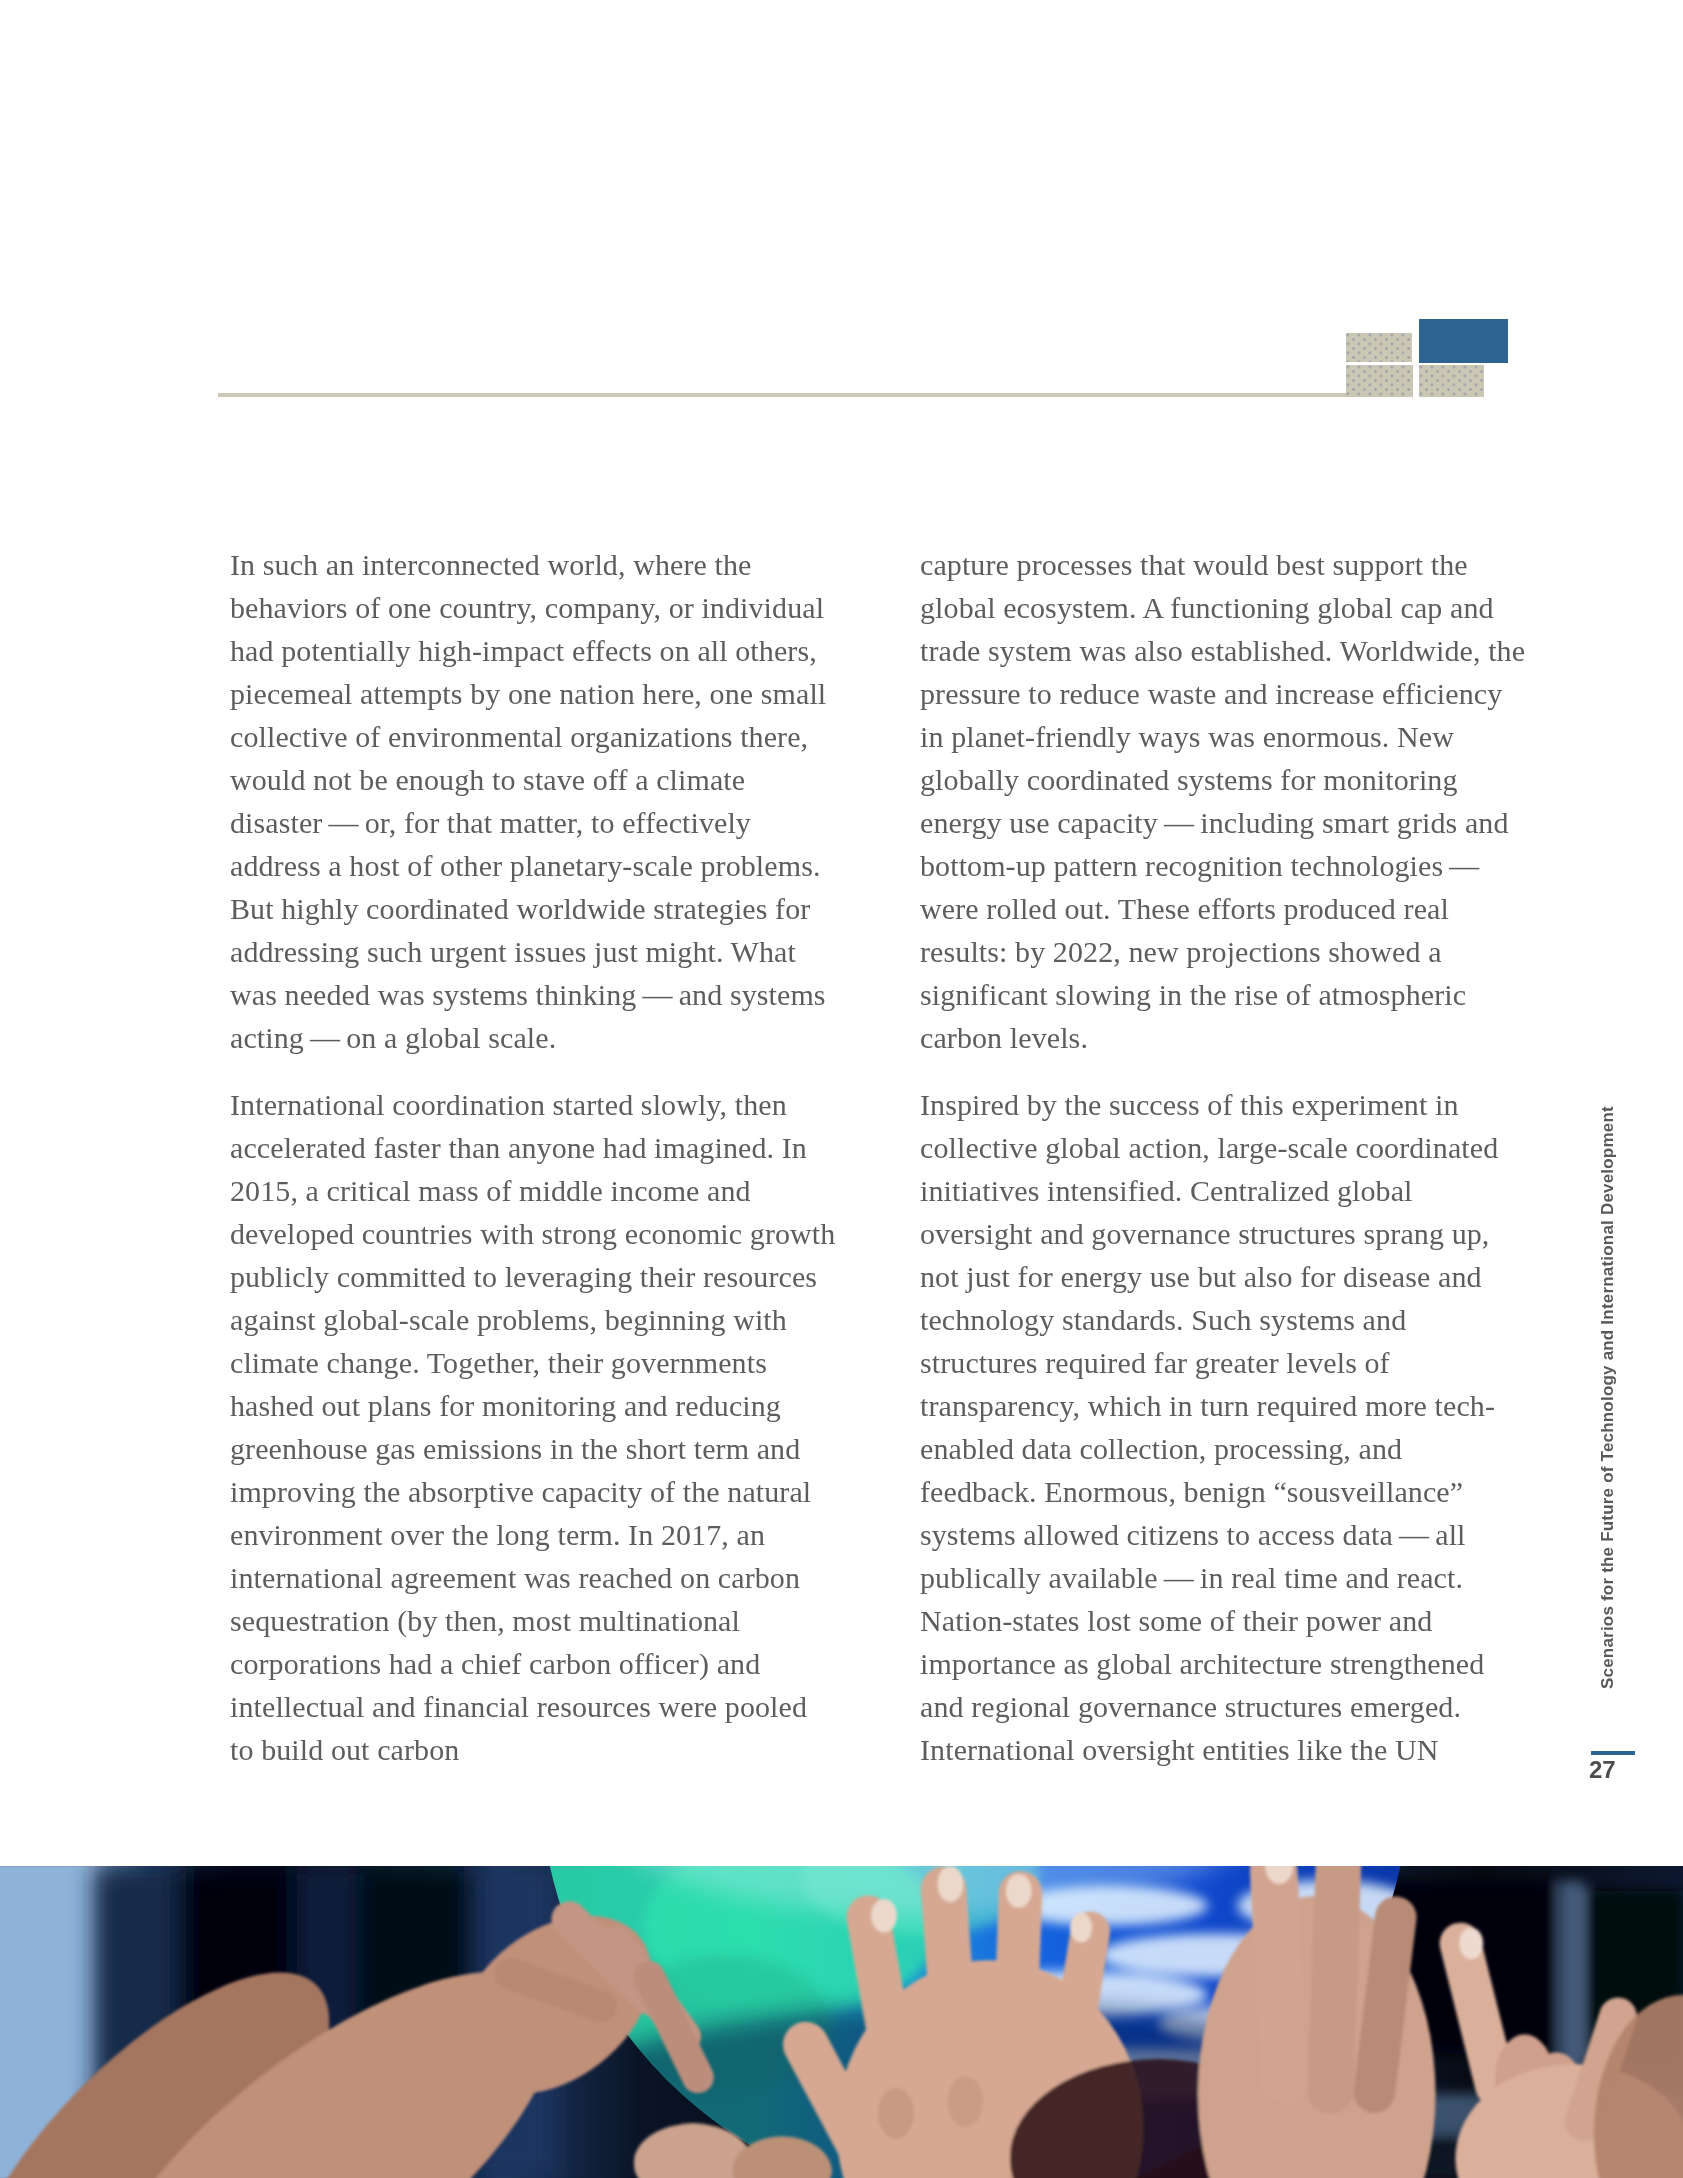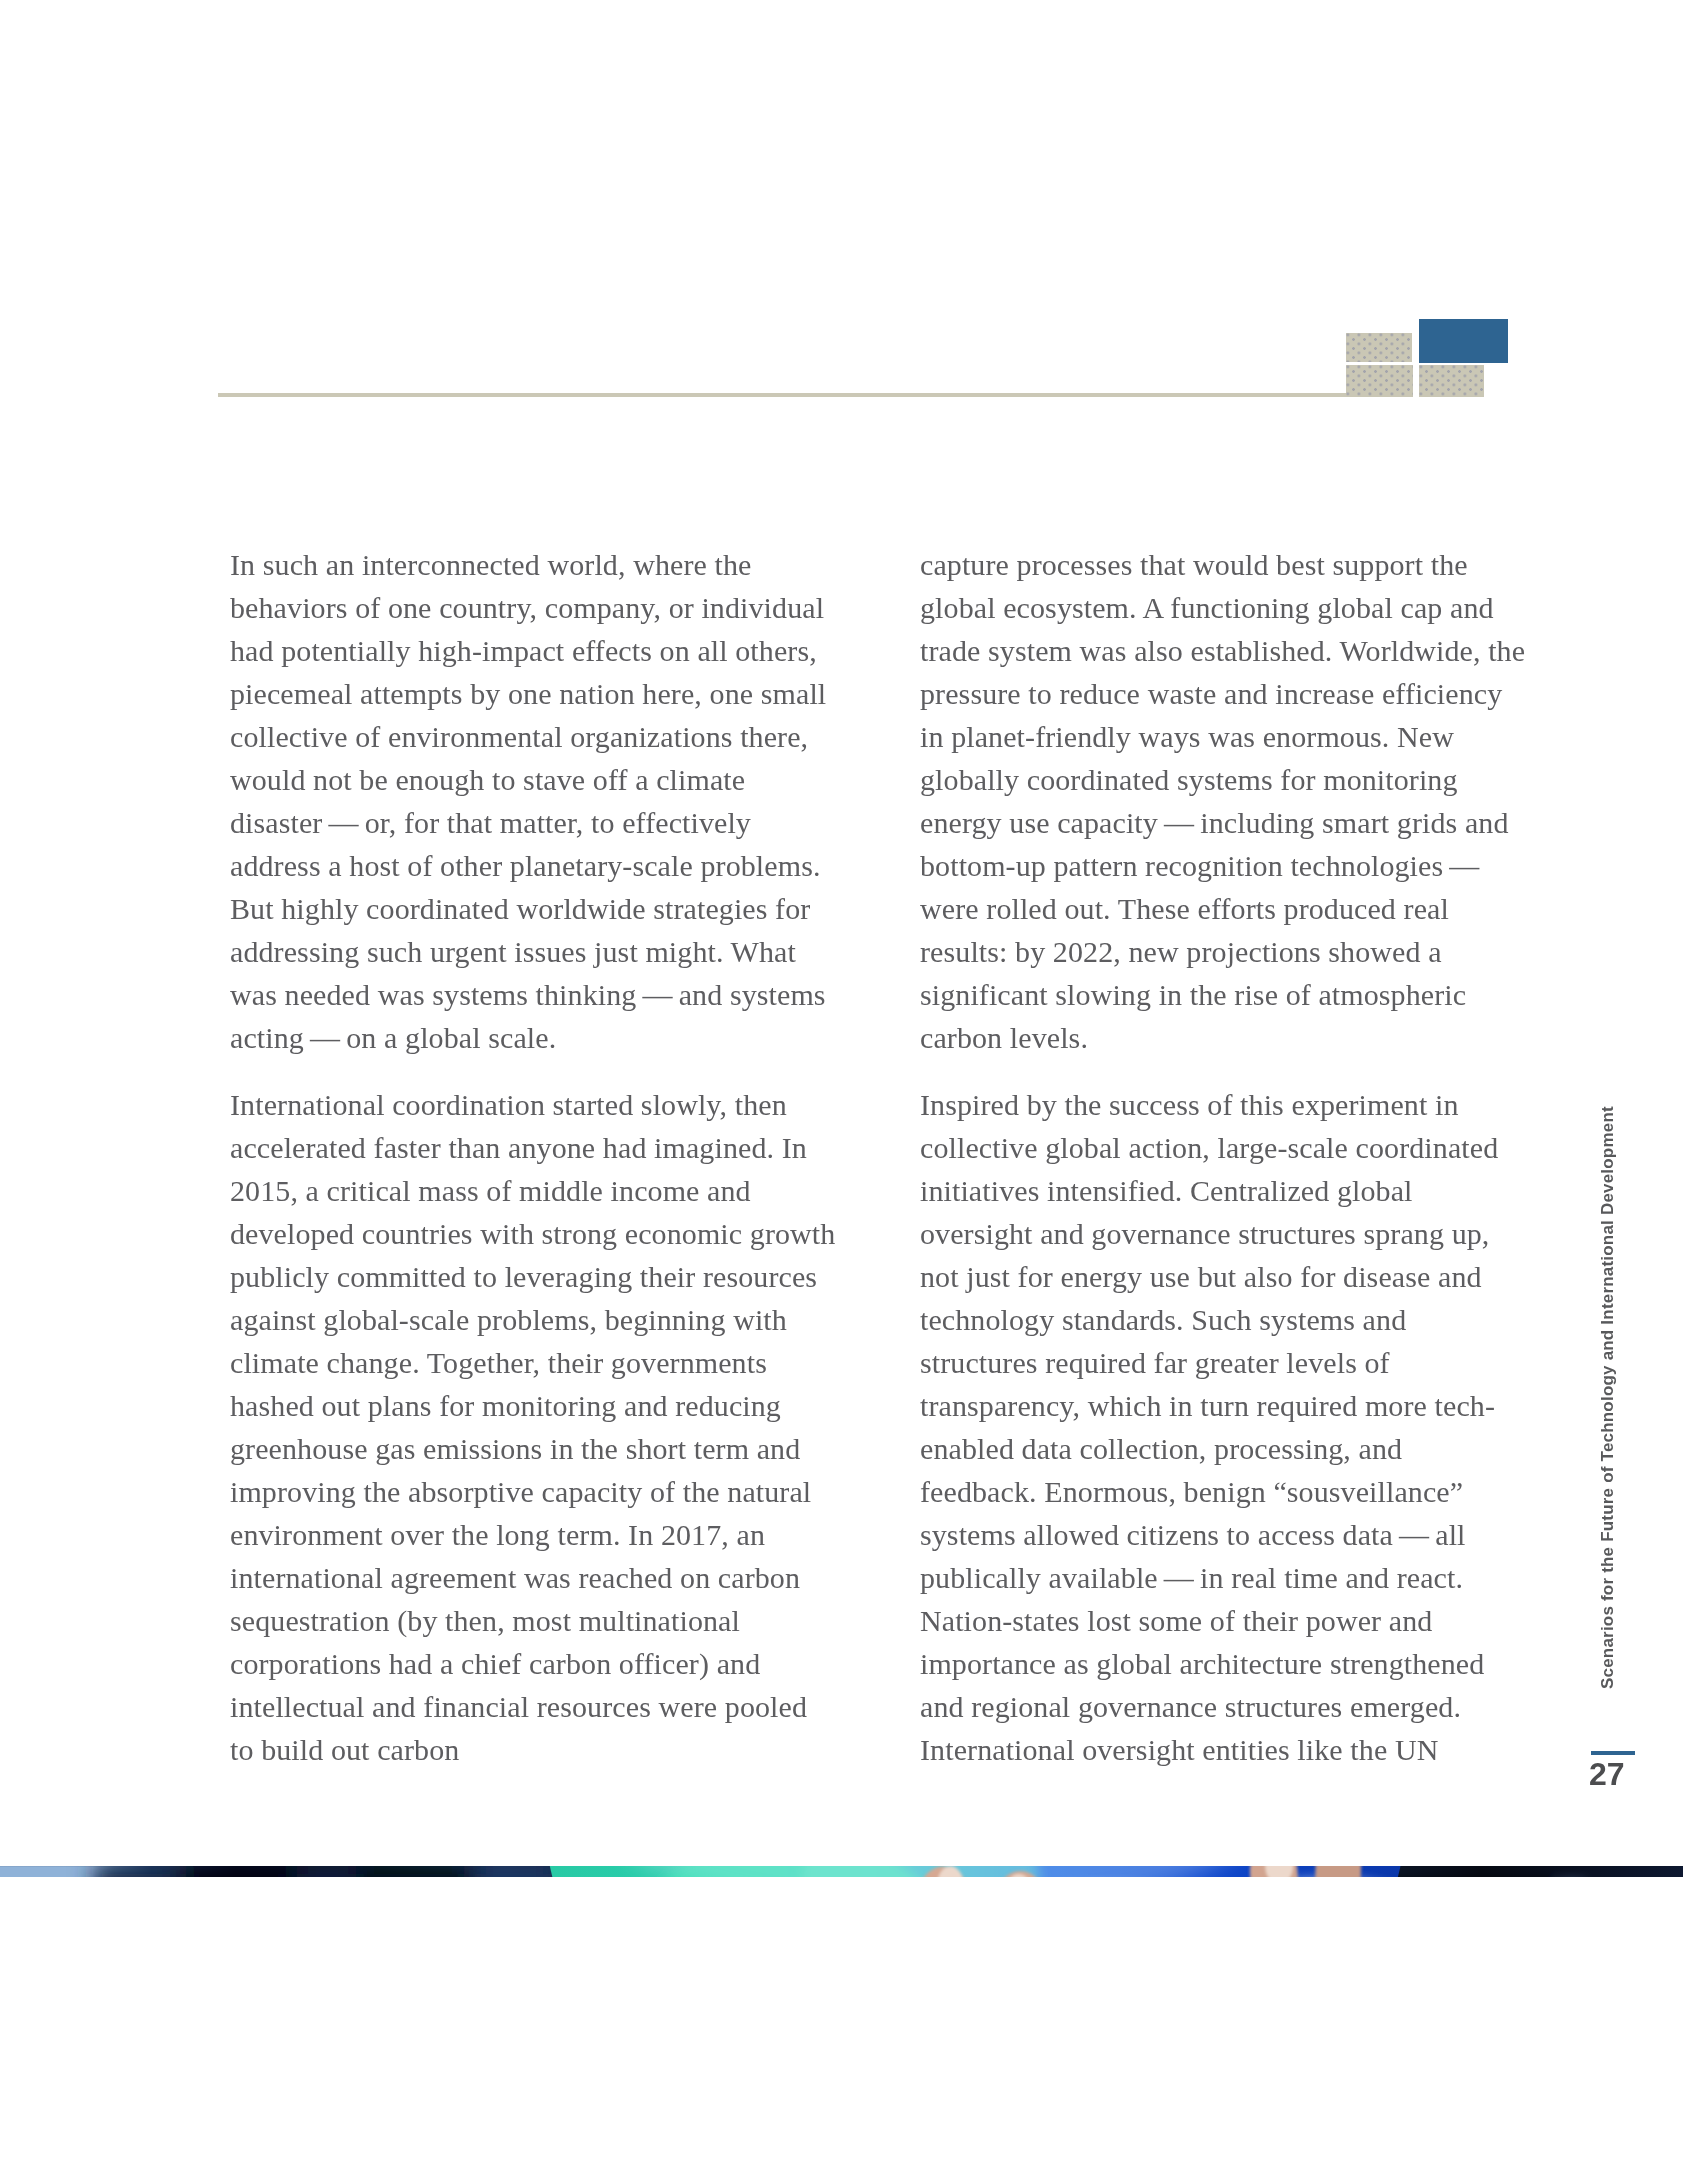--- a/index.html
+++ b/index.html
@@ -1,17 +1,17 @@
 <!DOCTYPE html>
 <html><head>
 <meta charset="utf-8">
 <style>
   html,body { margin:0; padding:0; background:#ffffff; }
   .page {
-    position:relative; width:1683px; height:1877px;
+    position:relative; width:1683px; height:2178px;
     background:#ffffff; overflow:hidden;
     font-family:"Liberation Serif", serif;
   }
   
   .orn-line {
     position:absolute; left:218px; top:393px; width:1129px; height:4px;
     background:#cbc8b6;
   }
   .blk { position:absolute; }
   .blk.beige {
@@ -44,21 +44,21 @@
     font-family:"Liberation Sans", sans-serif;
     font-size:17px; font-weight:bold; color:#58595b; letter-spacing:0.2px;
   }
   .pg-rule {
     position:absolute; left:1591px; top:1751px; width:44px; height:4px;
     background:#2e6491;
   }
   .pg-num {
     position:absolute; left:1589px; top:1756px;
     font-family:"Liberation Sans", sans-serif;
-    font-size:32px; font-weight:bold; color:#4c4d4f;
+    font-size:24px; font-weight:bold; color:#4c4d4f;
   }
   
   .hero {
     position:absolute; left:0; top:1866px; width:1683px; height:312px;
     overflow:hidden; background:#060b16;
   }
   .hero svg { display:block; }
 </style>
 </head>
 <body>

